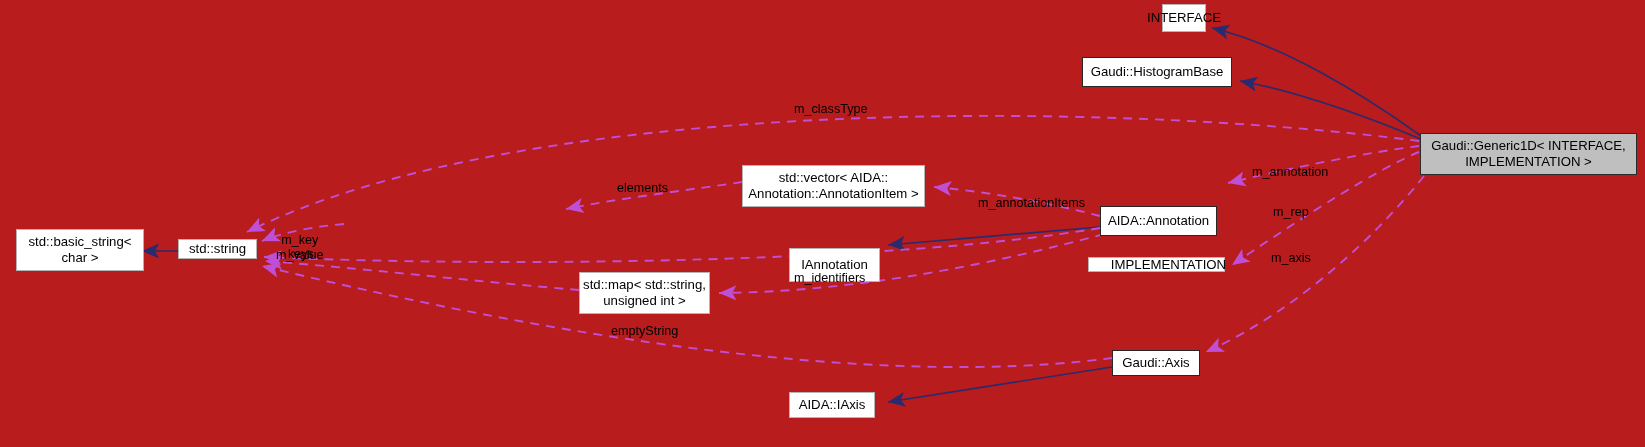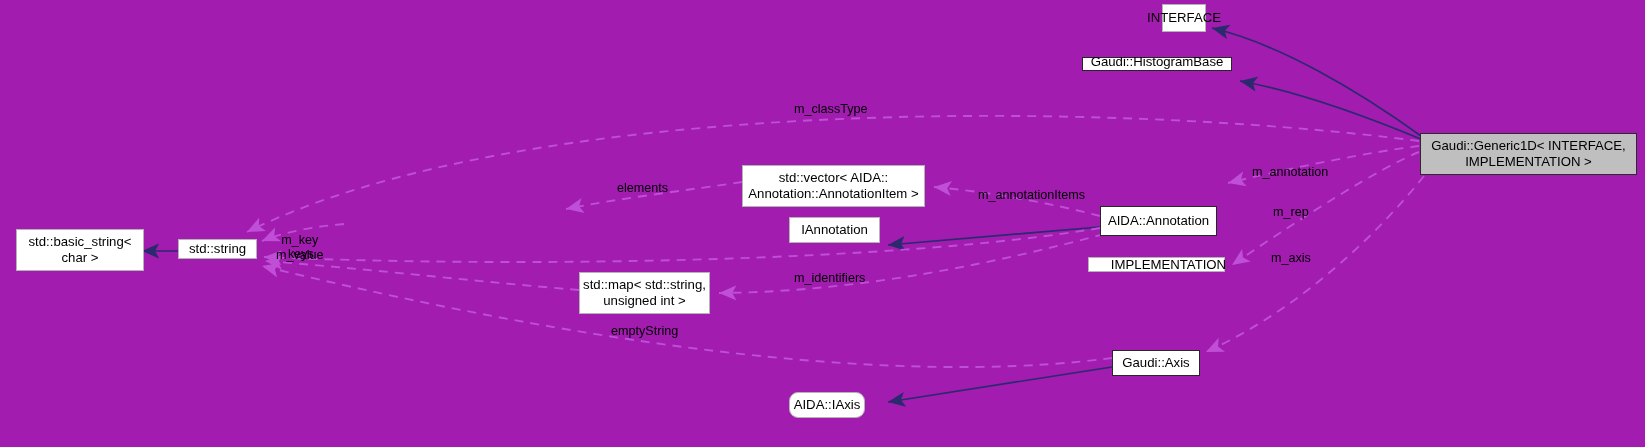--- a/index.html
+++ b/index.html
@@ -1,17 +1,17 @@
 <!DOCTYPE html>
 <html><head>
 <meta charset="utf-8">
 <style>
   html,body{margin:0;padding:0;background:#ffffff;}
   body{font-family:"Liberation Sans","DejaVu Sans",sans-serif;}
-  #canvas{position:relative;width:1645px;height:447px;background:#a21caf;overflow:hidden;}
+  #canvas{position:relative;width:1645px;height:447px;background:#b91c1c;overflow:hidden;}
   #edges{position:absolute;left:0;top:0;width:1645px;height:447px;}
   .node{position:absolute;box-sizing:border-box;display:flex;align-items:center;justify-content:center;
         text-align:center;line-height:1.18;font-size:13.2px;color:#000;background:#ffffff;}
   .node .lbl{display:block;padding:0 5px;white-space:pre;}
   .n-plain{border:1px solid #b4b4b4;}
   .n-strong{border:1px solid #262626;}
   .n-focus{border:1px solid #2b2b2b;background:#bfbfbf;}
   .elabel{position:absolute;font-size:12.6px;color:#000;white-space:pre;line-height:1.2;text-align:center;}
 </style>
 </head>
@@ -48,61 +48,61 @@
       <path d="M 579 290 C 480 282 360 268 265 261" marker-end="url(#use)"></path>
       <path d="M 1112 358 C 960 378 700 372 262 266" marker-end="url(#use)"></path>
       <path d="M 1419 152 C 1380 168 1310 212 1232 265" marker-end="url(#use)"></path>
       <path d="M 1424 176 C 1400 206 1320 300 1206 352" marker-end="url(#use)"></path>
     </g>
   </svg>
 
   <div class="node n-plain" id="n-interface" style="left: 1162px; top: 4px; width: 44px; height: 28px;">
       <span class="lbl">INTERFACE</span>
     </div>
-  <div class="node n-strong" id="n-histogrambase" style="left: 1082px; top: 57px; width: 150px; height: 14px; align-items: flex-end;">
+  <div class="node n-strong" id="n-histogrambase" style="left: 1082px; top: 57px; width: 150px; height: 30px;">
       <span class="lbl">Gaudi::HistogramBase</span>
     </div>
   <div class="node n-focus" id="n-generic1d" style="left: 1420px; top: 133px; width: 217px; height: 42px;">
       <span class="lbl">Gaudi::Generic1D&lt; INTERFACE,
 IMPLEMENTATION &gt;</span>
     </div>
   <div class="node n-plain" id="n-vector" style="left: 742px; top: 165px; width: 183px; height: 42px;">
       <span class="lbl">std::vector&lt; AIDA::
 Annotation::AnnotationItem &gt;</span>
     </div>
   <div class="node n-strong" id="n-annotation" style="left: 1100px; top: 206px; width: 117px; height: 30px;">
       <span class="lbl">AIDA::Annotation</span>
     </div>
-  <div class="node n-plain" id="n-iannotation" style="left: 789px; top: 217px; width: 91px; height: 26px;">
+  <div class="node n-plain" id="n-iannotation" style="left: 789px; top: 248px; width: 91px; height: 34px;">
       <span class="lbl">IAnnotation</span>
     </div>
   <div class="node n-plain" id="n-basicstring" style="left: 16px; top: 229px; width: 128px; height: 42px;">
       <span class="lbl">std::basic_string&lt;
 char &gt;</span>
     </div>
   <div class="node n-plain" id="n-string" style="left: 178px; top: 239px; width: 79px; height: 20px;">
       <span class="lbl">std::string</span>
     </div>
   <div class="node n-plain" id="n-implementation" style="left: 1088px; top: 257px; width: 137px; height: 15px; padding-left: 24px;">
       <span class="lbl">IMPLEMENTATION</span>
     </div>
   <div class="node n-plain" id="n-map" style="left: 579px; top: 272px; width: 131px; height: 42px;">
       <span class="lbl">std::map&lt; std::string,
 unsigned int &gt;</span>
     </div>
   <div class="node n-strong" id="n-axis" style="left: 1112px; top: 350px; width: 88px; height: 26px;">
       <span class="lbl">Gaudi::Axis</span>
     </div>
-  <div class="node n-plain" id="n-iaxis" style="left: 789px; top: 392px; width: 76px; height: 26px; border-radius: 9px;">
+  <div class="node n-plain" id="n-iaxis" style="left: 789px; top: 392px; width: 86px; height: 26px;">
       <span class="lbl">AIDA::IAxis</span>
     </div>
 
   <div class="elabel" id="e-m_classType" style="left: 794px; top: 102px; text-align: center;">m_classType</div>
   <div class="elabel" id="e-elements" style="left: 617px; top: 181px;">elements</div>
-  <div class="elabel" id="e-m_annotationItems" style="left: 950px; top: 188px; padding-left: 28px;">m_annotationItems</div>
+  <div class="elabel" id="e-m_annotationItems" style="left: 950px; top: 196px; padding-left: 28px;">m_annotationItems</div>
   <div class="elabel" id="e-m_annotation" style="left: 1252px; top: 165px;">m_annotation</div>
   <div class="elabel" id="e-m_key_m_value" style="left: 276px; top: 233px;">m_key
 m_value</div>
   <div class="elabel" id="e-m_rep" style="left: 1273px; top: 205px;">m_rep</div>
   <div class="elabel" id="e-keys" style="left: 288px; top: 247px;">keys</div>
   <div class="elabel" id="e-m_identifiers" style="left: 794px; top: 271px;">m_identifiers</div>
   <div class="elabel" id="e-m_axis" style="left: 1271px; top: 251px;">m_axis</div>
   <div class="elabel" id="e-emptyString" style="left: 611px; top: 324px;">emptyString</div>
 
 </div>

